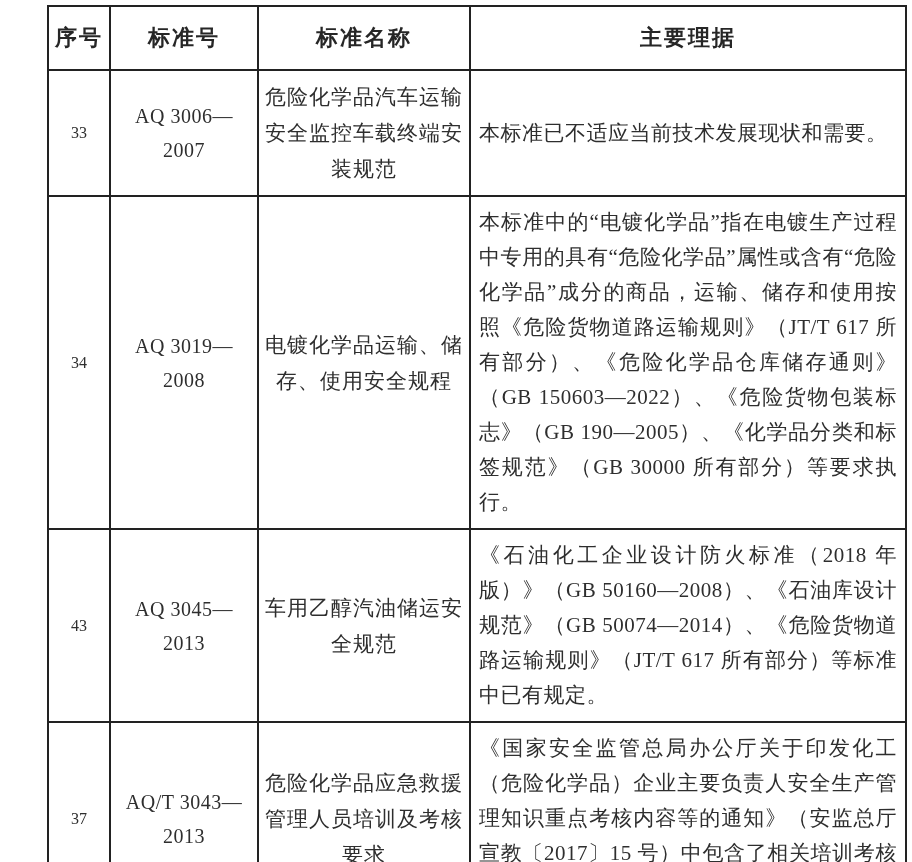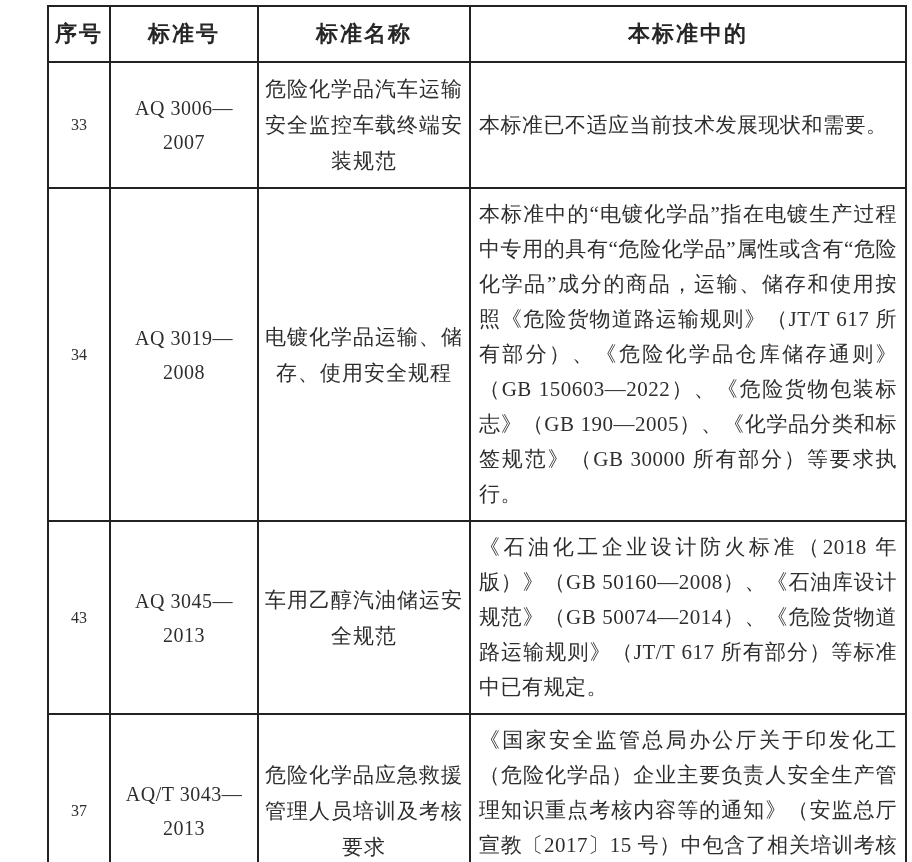--- a/index.html
+++ b/index.html
@@ -23,21 +23,21 @@
   }
   table.std col.c0{width:62px;}
   table.std col.c1{width:148px;}
   table.std col.c2{width:212px;}
   table.std col.c3{width:436px;}
   table.std th, table.std td{
     border:2px solid #222222;
     vertical-align:middle;
     overflow:hidden;
   }
-  thead tr{height:56px;}
+  thead tr{height:64px;}
   tbody tr:nth-child(1){height:115px;}
   tbody tr:nth-child(2){height:285px;}
   tbody tr:nth-child(3){height:78px;}
   tbody tr:nth-child(4){height:143px;}
   tbody tr:nth-child(5){height:180px;}
   th{
     font-size:22px;
     font-weight:bold;
     text-align:center;
     letter-spacing:2px;
@@ -94,21 +94,21 @@
       <col class="c0">
         <col class="c1">
         <col class="c2">
         <col class="c3">
     </colgroup>
     <thead>
       <tr>
         <th>序号</th>
         <th>标准号</th>
         <th>标准名称</th>
-        <th>本标准中的</th>
+        <th>主要理据</th>
       </tr>
     </thead>
     <tbody>
       <tr>
         <td class="c-no">33</td>
         <td class="c-code">AQ 3006—2007</td>
         <td class="c-name">危险化学品汽车运输安全监控车载终端安装规范</td>
         <td class="c-reason">本标准已不适应当前技术发展现状和需要。</td>
       </tr>
       <tr>

